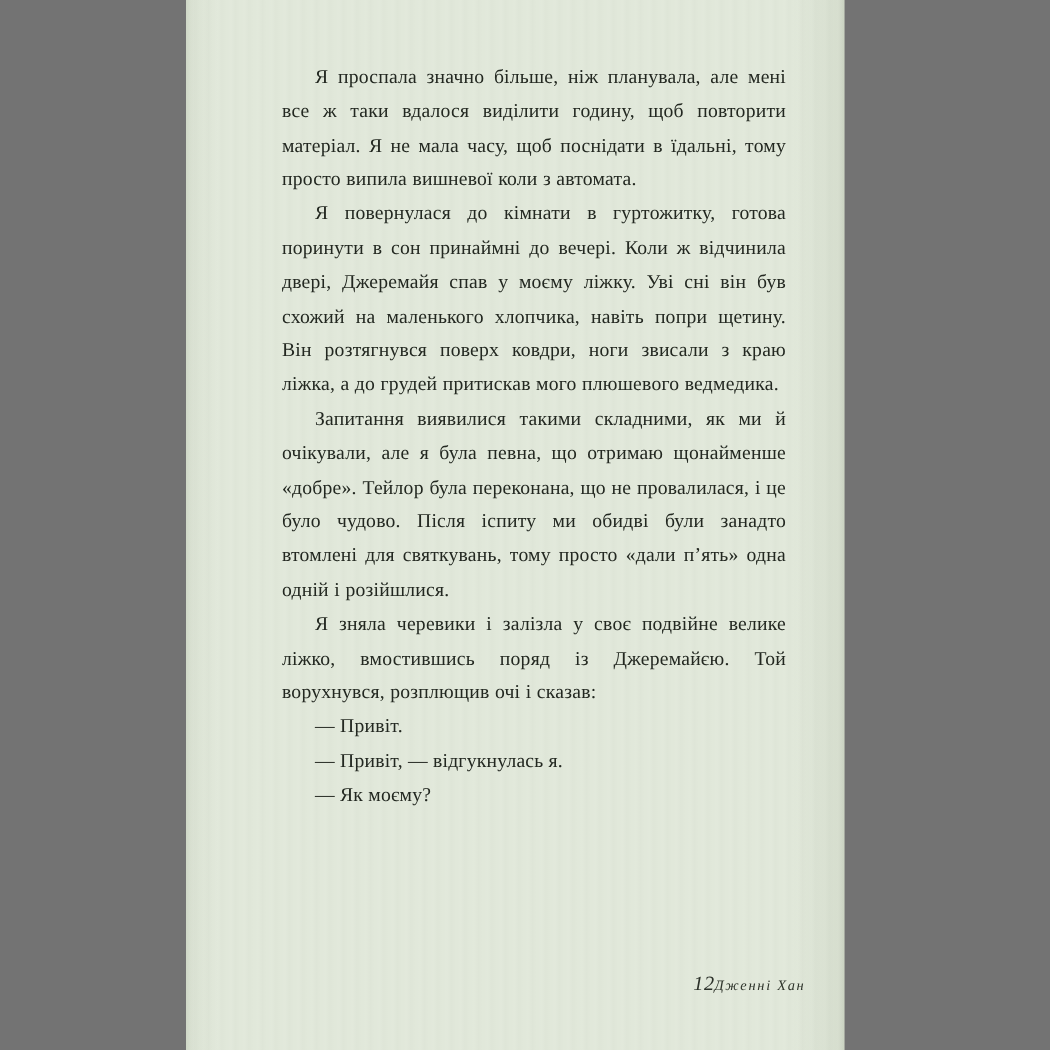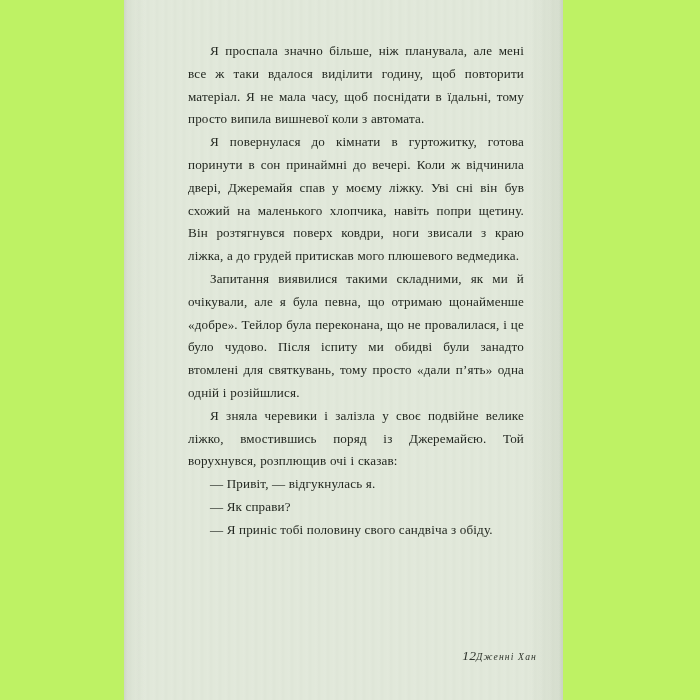--- a/index.html
+++ b/index.html
@@ -11,21 +11,21 @@
     width: 700px;
     height: 700px;
     overflow: hidden;
     font-family: "Liberation Serif", "DejaVu Serif", serif;
   }
 
   .screenshot {
     position: relative;
     width: 700px;
     height: 700px;
-    background: #bef264;
+    background: #737373;
   }
 
   
   .book-page {
     position: absolute;
     left: 124px;
     top: 0;
     width: 439px;
     height: 700px;
     background:
@@ -132,25 +132,25 @@
 <div class="screenshot">
   <div class="book-page">
 
     <div class="text-column">
 
       <p class="body-par">Я проспала значно більше, ніж планувала, але мені все ж таки вдалося виділити годину, щоб повторити матеріал. Я не мала часу, щоб поснідати в їдальні, тому просто випила вишневої коли з автомата.</p>
       <p class="body-par">Я повернулася до кімнати в гуртожитку, готова поринути в сон принаймні до вечері. Коли ж відчинила двері, Джеремайя спав у моєму ліжку. Уві сні він був схожий на маленького хлопчика, навіть попри щетину. Він розтягнувся поверх ковдри, ноги звисали з краю ліжка, а до грудей притискав мого плюшевого ведмедика.</p>
       <p class="body-par">Запитання виявилися такими складними, як ми й очікували, але я була певна, що отримаю щонайменше «добре». Тейлор була переконана, що не провалилася, і це було чудово. Після іспиту ми обидві були занадто втомлені для святкувань, тому просто «дали п’ять» одна одній і розійшлися.</p>
       <p class="body-par">Я зняла черевики і залізла у своє подвійне велике ліжко, вмостившись поряд із Джеремайєю. Той ворухнувся, розплющив очі і сказав:</p>
 
+      <p class="dialogue">— Привіт.</p>
       <p class="dialogue">— Привіт, — відгукнулась я.</p>
-      <p class="dialogue">— Як справи?</p>
+      <p class="dialogue">— Як моєму?</p>
 
 
-      <p class="dialogue">— Я приніс тобі половину свого сандвіча з обіду.</p>
 
     </div>
 
     <div class="page-footer">
       <span class="folio">12</span>
       <span class="running-head">Дженні Хан</span>
     </div>
 
   </div>
 </div>

